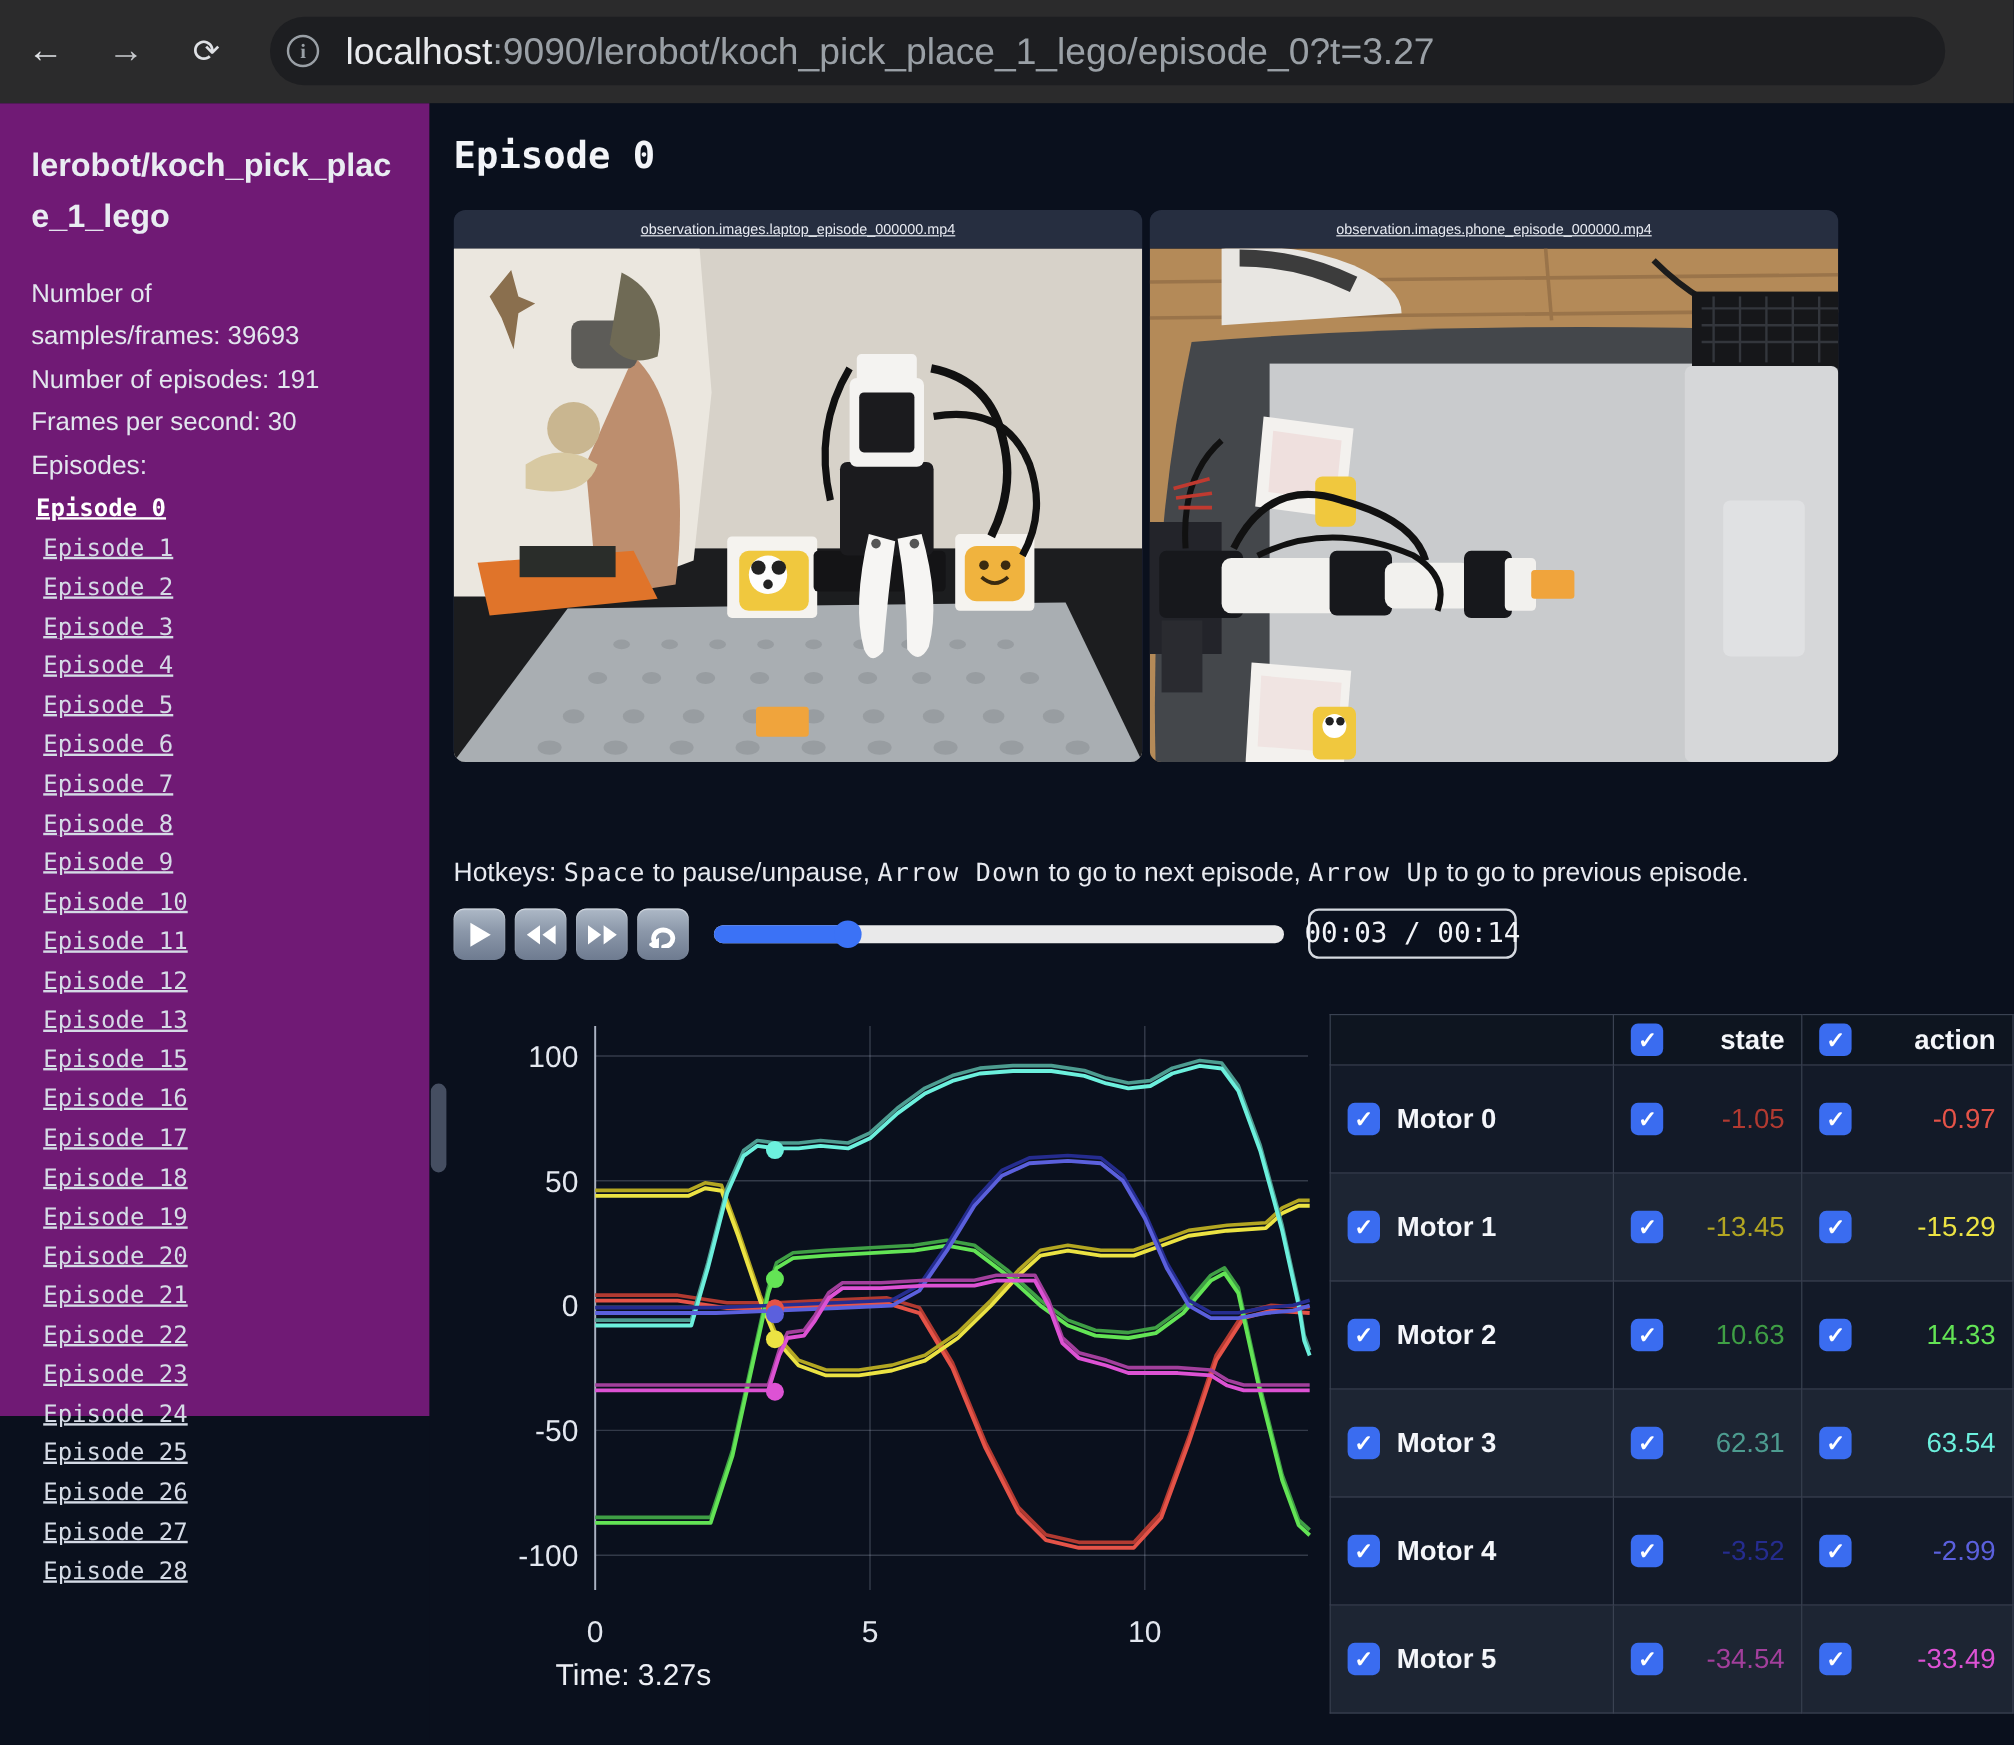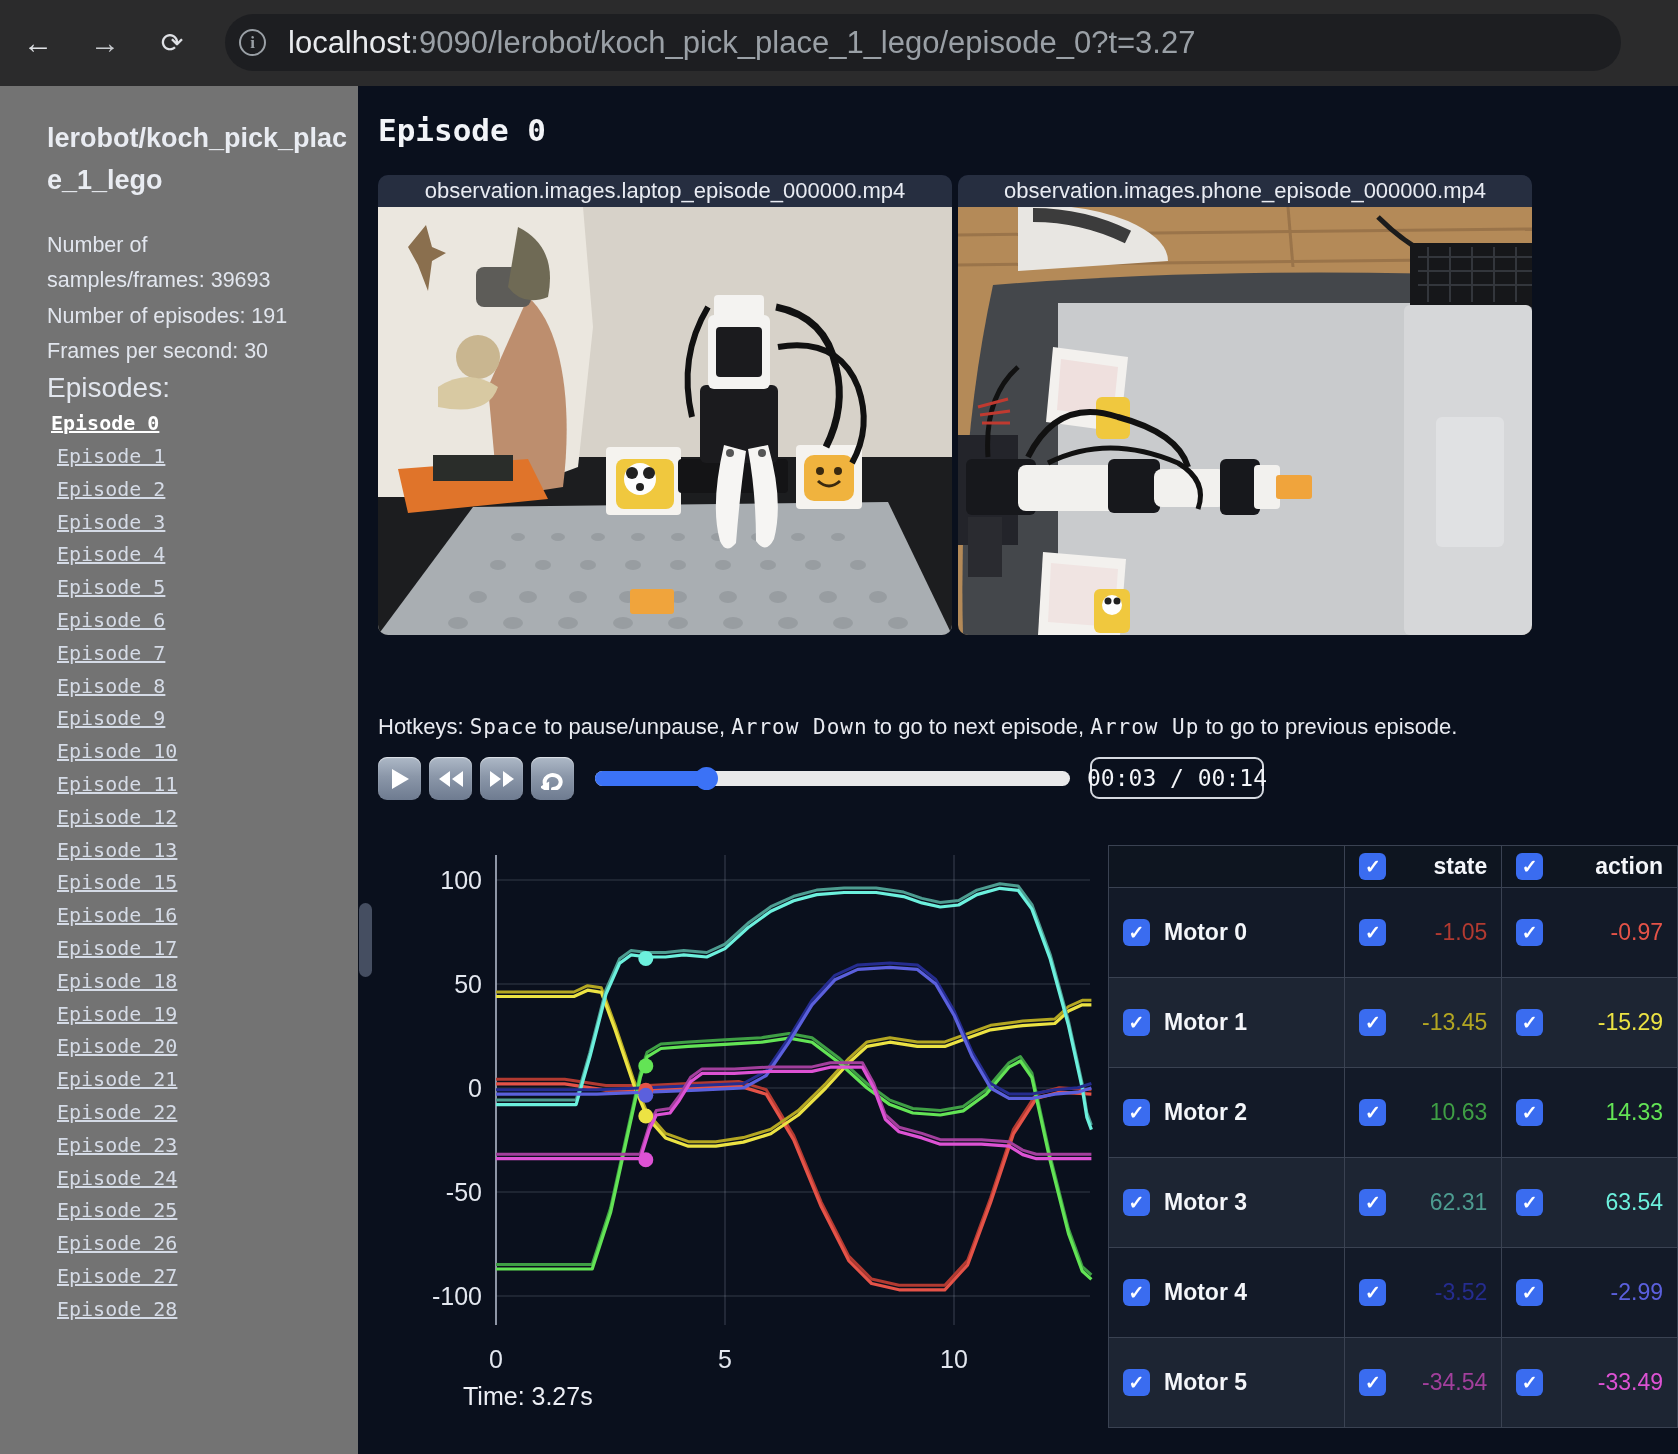--- a/index.html
+++ b/index.html
@@ -14,43 +14,43 @@
   #back-btn{ left:17px; } #fwd-btn{ left:84px; color:#c7cace; } #reload-btn{ left:151px; font-size:27px; }
   #url-pill { position:absolute; left:225px; top:14px; width:1396px; height:57px; background:#1d1e21;
               border-radius:29px; display:flex; align-items:center; }
   #info-badge { width:27px; height:27px; border-radius:50%; border:2.5px solid #9aa0a6; color:#9aa0a6;
                font-size:17px; font-weight:bold; display:flex; align-items:center; justify-content:center;
                margin-left:14px; flex:0 0 auto; font-family:"Liberation Serif",serif; }
   #url-text { margin-left:22px; font-size:31px; color:#9aa0a6; white-space:nowrap; }
   #url-text b { color:#e8eaed; font-weight:normal; }
 
   
-  #sidebar { position:absolute; left:0; top:86px; width:358px; height:1368px; background:#737373;padding-left:21px; }
+  #sidebar { position:absolute; left:0; top:86px; width:358px; height:1094px; background:#701a75; }
   #ds-title { margin:32px 0 0 26px; width:302px; font-size:27px; font-weight:bold; color:#e9ecf2;
               line-height:1.55; word-break:break-all; }
   #ds-stats { margin:26px 0 0 26px; width:264px; font-size:21.5px; color:#e2e6ee; line-height:35.5px; }
-  #episodes-label { margin:0 0 0 26px; font-size:28px; color:#e2e6ee; line-height:35.5px; }
+  #episodes-label { margin:0 0 0 26px; font-size:22px; color:#e2e6ee; line-height:35.5px; }
   #episode-list { margin:2px 0 0 30px; }
   #episode-list a { display:block; font-family:"DejaVu Sans Mono", monospace; font-size:20px;
                     color:#d5dbe6; text-decoration:underline; line-height:32.8px; cursor:pointer; }
   #episode-list a.active { font-weight:bold; color:#ffffff; padding-left:0; }
   #episode-list a:not(.active){ padding-left:6px; }
   #divider-scrollbar { position:absolute; left:359px; top:903px; width:13px; height:74px;
                        border-radius:7px; background:#454e61; z-index:4; cursor:pointer; }
 
   
   #main { position:absolute; left:358px; top:86px; width:1320px; height:1368px; background:#0a101d; }
   #page-title { position:absolute; left:20px; top:26px; font-family:"DejaVu Sans Mono", monospace;
                 font-size:31px; font-weight:bold; color:#f2f4f8; }
 
   .video-panel { position:absolute; top:89px; width:574px; height:460px; border-radius:10px;
                  overflow:hidden; background:#0e1526; }
   #video-left { left:20px; } #video-right { left:600px; }
-  .video-header { height:32px; background:#262e40; color:#e8ebf2; font-size:22px;
-                  display:flex; align-items:center; justify-content:center; white-space:nowrap; }
+  .video-header { height:32px; background:#262e40; color:#e8ebf2; font-size:12px;
+                  display:flex; align-items:center; justify-content:center; white-space:nowrap;text-decoration:underline; }
   .video-body { width:574px; height:428px; display:block; }
 
   #hotkeys { position:absolute; left:20px; top:628px; font-size:22px; color:#e8eaf0; white-space:nowrap; }
   #hotkeys .mono { font-size:21px; letter-spacing:1px; }
 
   
   .ctl-btn { position:absolute; top:671px; width:43px; height:43px; border-radius:9px;
              background:linear-gradient(180deg,#aeb9c7 0%,#8b97a9 45%,#6e7b90 100%);
              display:flex; align-items:center; justify-content:center; cursor:pointer;
              box-shadow:inset 0 1px 1px rgba(255,255,255,.6); }

